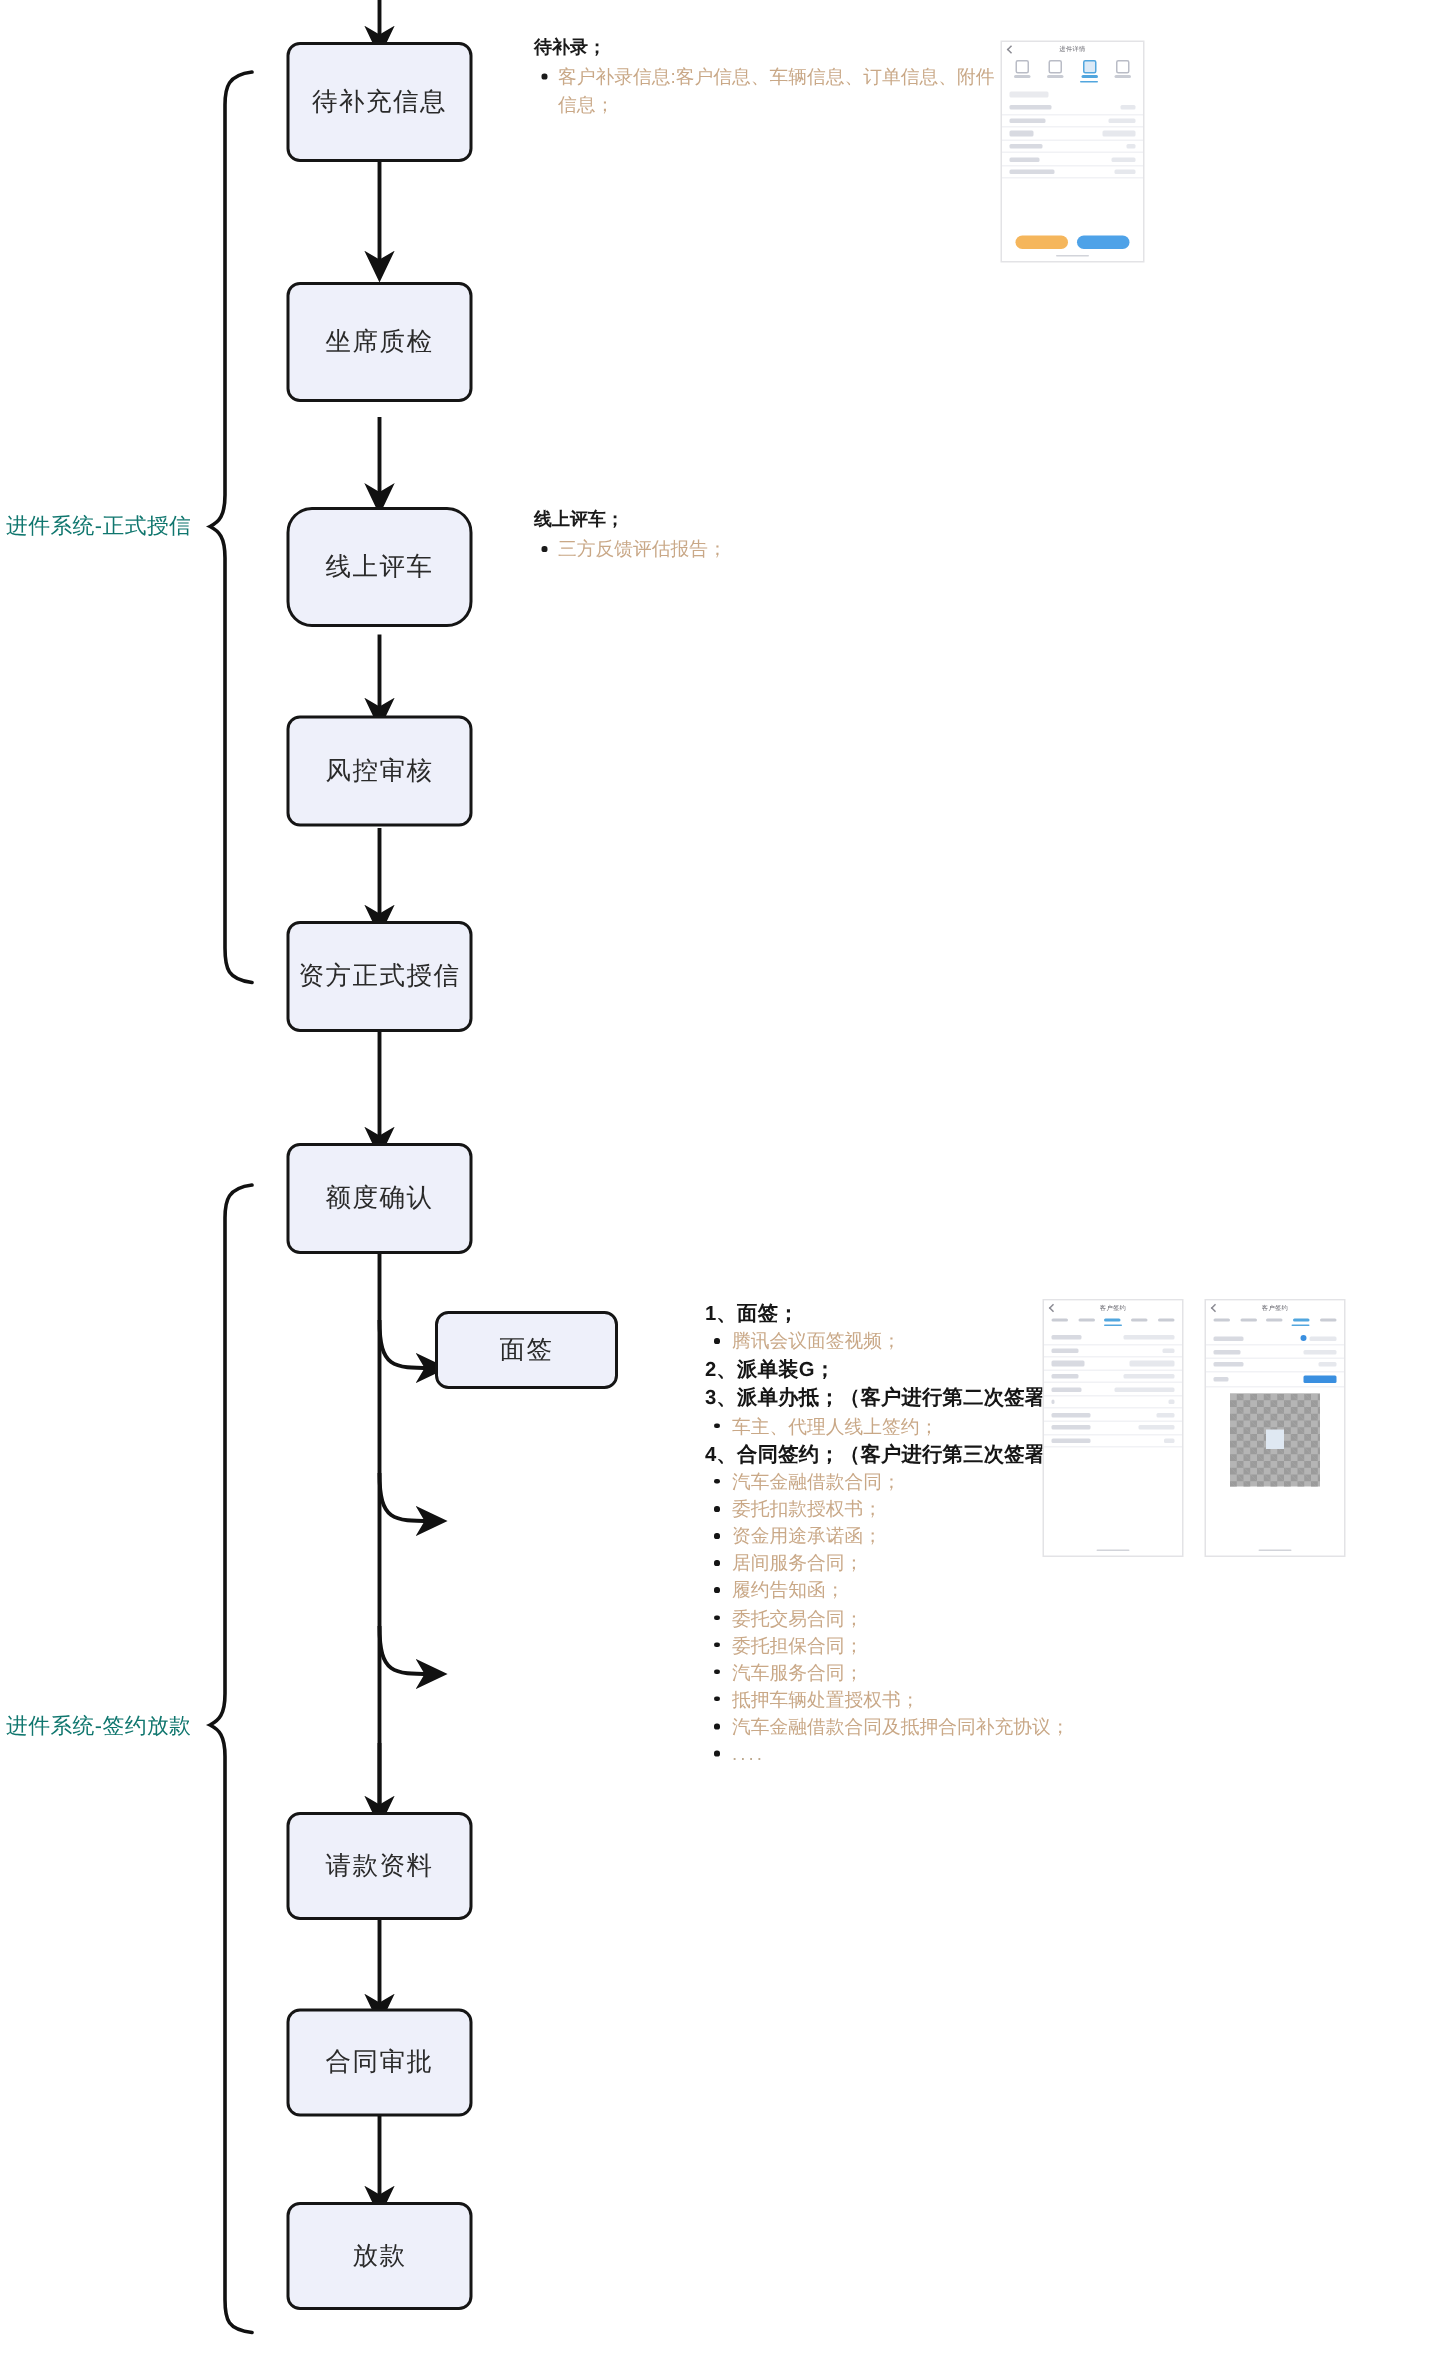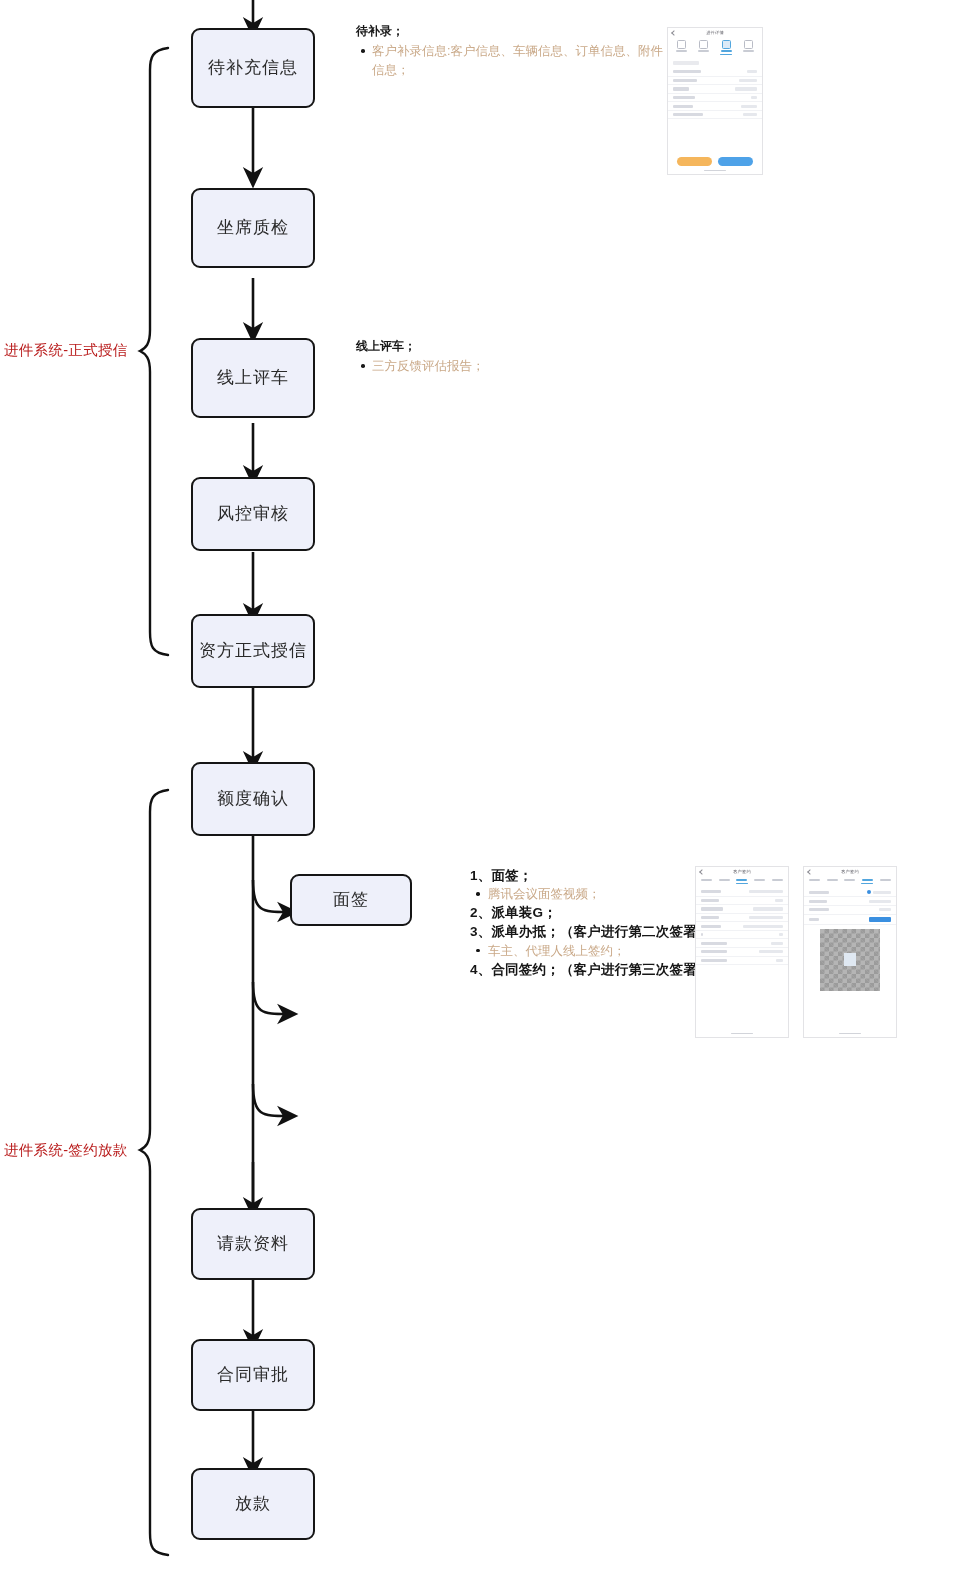--- a/index.html
+++ b/index.html
@@ -18,21 +18,21 @@
     border:2.5px solid #151515;
     border-radius:9px;
     display:flex;align-items:center;justify-content:center;
     font-size:17px;letter-spacing:1px;color:#2a2a2a;
     box-sizing:border-box;
   }
   .node span{display:block;text-align:right;line-height:1.2;}
 
   
   .grouplabel{
-    position:absolute;font-size:14.5px;color:#b91c1c;letter-spacing:.3px;
+    position:absolute;font-size:14.5px;color:#0f766e;letter-spacing:.3px;
     white-space:nowrap;
   }
 
   
   .anno{position:absolute;font-size:12.5px;line-height:1.5;}
   .anno .hd{font-weight:bold;color:#1a1a1a;display:block;margin-bottom:2px;font-size:12px;}
   .anno ul{list-style:none;margin:0;padding:0;}
   .anno li{
     color:#c9a887;position:relative;padding-left:16px;margin:0 0 1px 0;
     font-size:12.5px;line-height:1.48;
@@ -138,21 +138,21 @@
   <div class="grouplabel" style="left:4px;top:1141px;">进件系统-签约放款</div>
 
   <div class="node" style="left:191px;top:28px;width:124px;height:80px;">
     <span>待补充信息</span>
     </div>
 
   <div class="node" style="left:191px;top:188px;width:124px;height:80px;">
     <span>坐席质检</span>
     </div>
 
-  <div class="node" style="left:191px;top:338px;width:124px;height:80px;">
+  <div class="node" style="left:191px;top:338px;width:124px;height:80px;border-radius:17px;">
     <span>线上评车</span>
     </div>
 
   <div class="node" style="left:191px;top:477px;width:124px;height:74px;">
     <span>风控审核</span>
     </div>
 
   <div class="node" style="left:191px;top:614px;width:124px;height:74px;">
     <span>资方正式授信</span>
     </div>
@@ -201,20 +201,33 @@
     </ul>
 
     <span class="num">2、派单装G；</span>
 
     <span class="num">3、派单办抵；（客户进行第二次签署）</span>
     <ul>
       <li>车主、代理人线上签约；</li>
     </ul>
 
     <span class="num">4、合同签约；（客户进行第三次签署）</span>
+    <ul>
+      <li>汽车金融借款合同；</li>
+      <li>委托扣款授权书；</li>
+      <li>资金用途承诺函；</li>
+      <li>居间服务合同；</li>
+      <li>履约告知函；</li>
+      <li>委托交易合同；</li>
+      <li>委托担保合同；</li>
+      <li>汽车服务合同；</li>
+      <li>抵押车辆处置授权书；</li>
+      <li>汽车金融借款合同及抵押合同补充协议；</li>
+      <li class="dots">....</li>
+    </ul>
   </div>
 
   <div class="phone" style="left:667px;top:27px;width:96px;height:148px;">
     <div class="ph-bar">
       <span class="ph-back"></span>
       <div class="ph-title">进件详情</div>
     </div>
     <div class="ph-tabs">
       <span class="ph-tab">
           <i></i>

